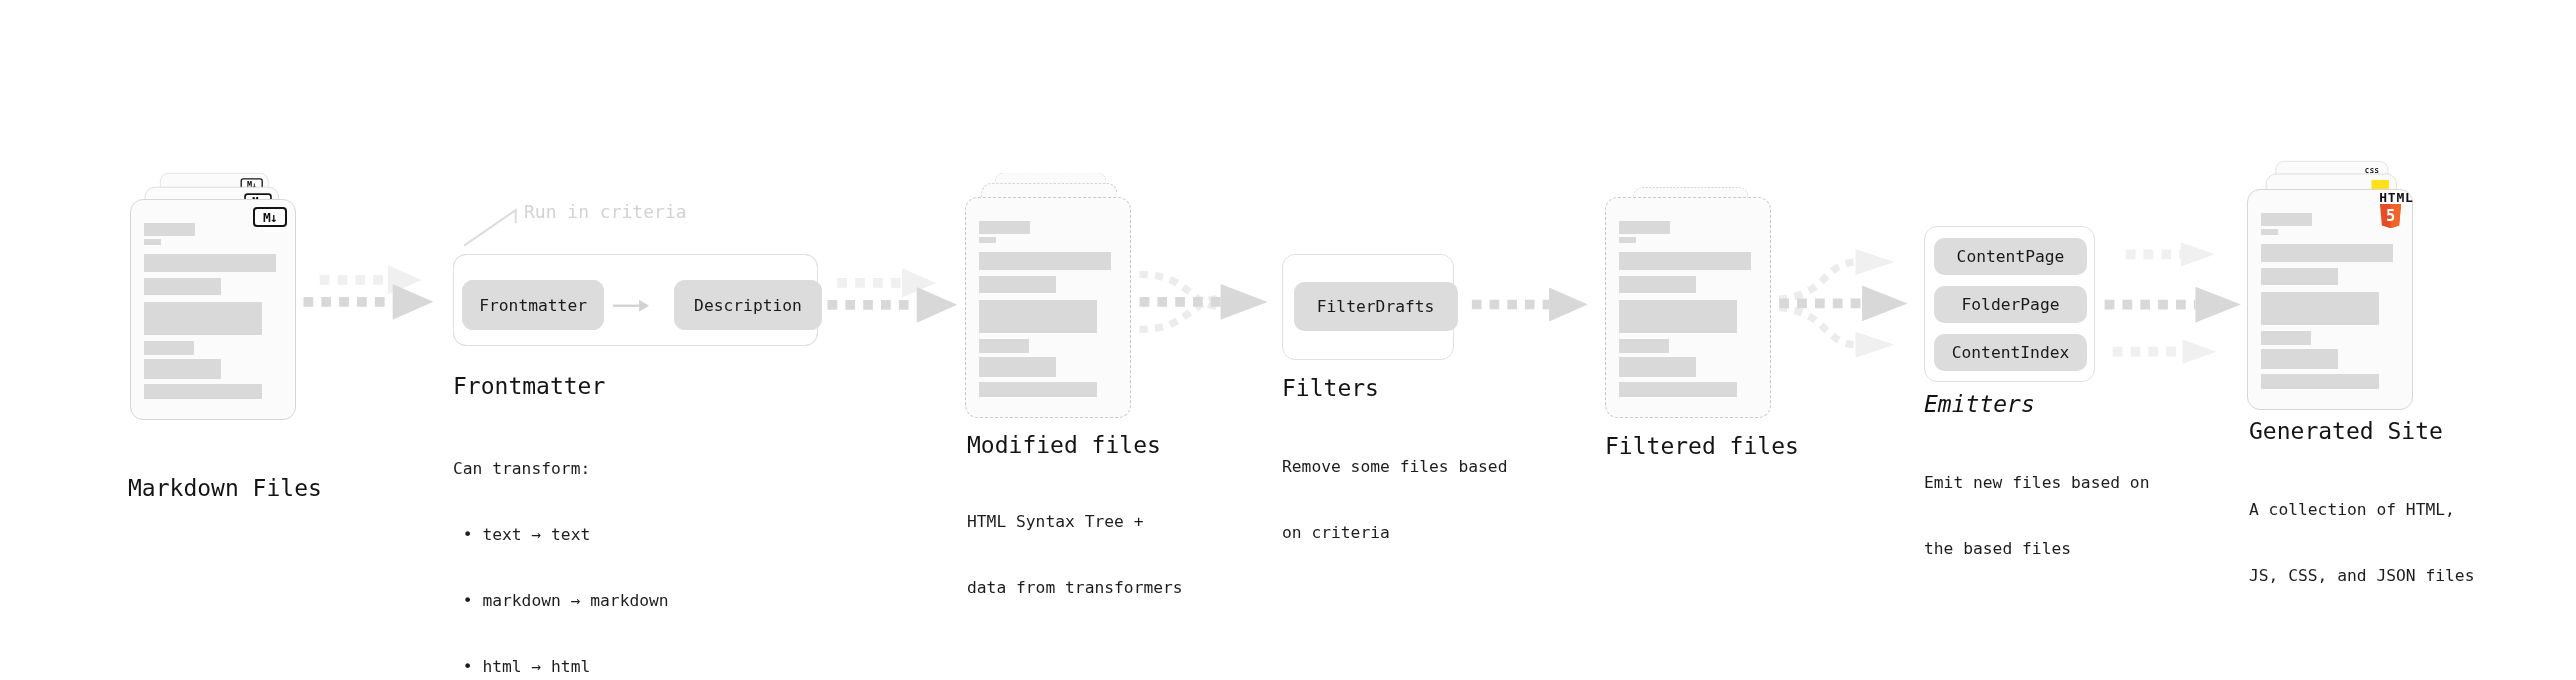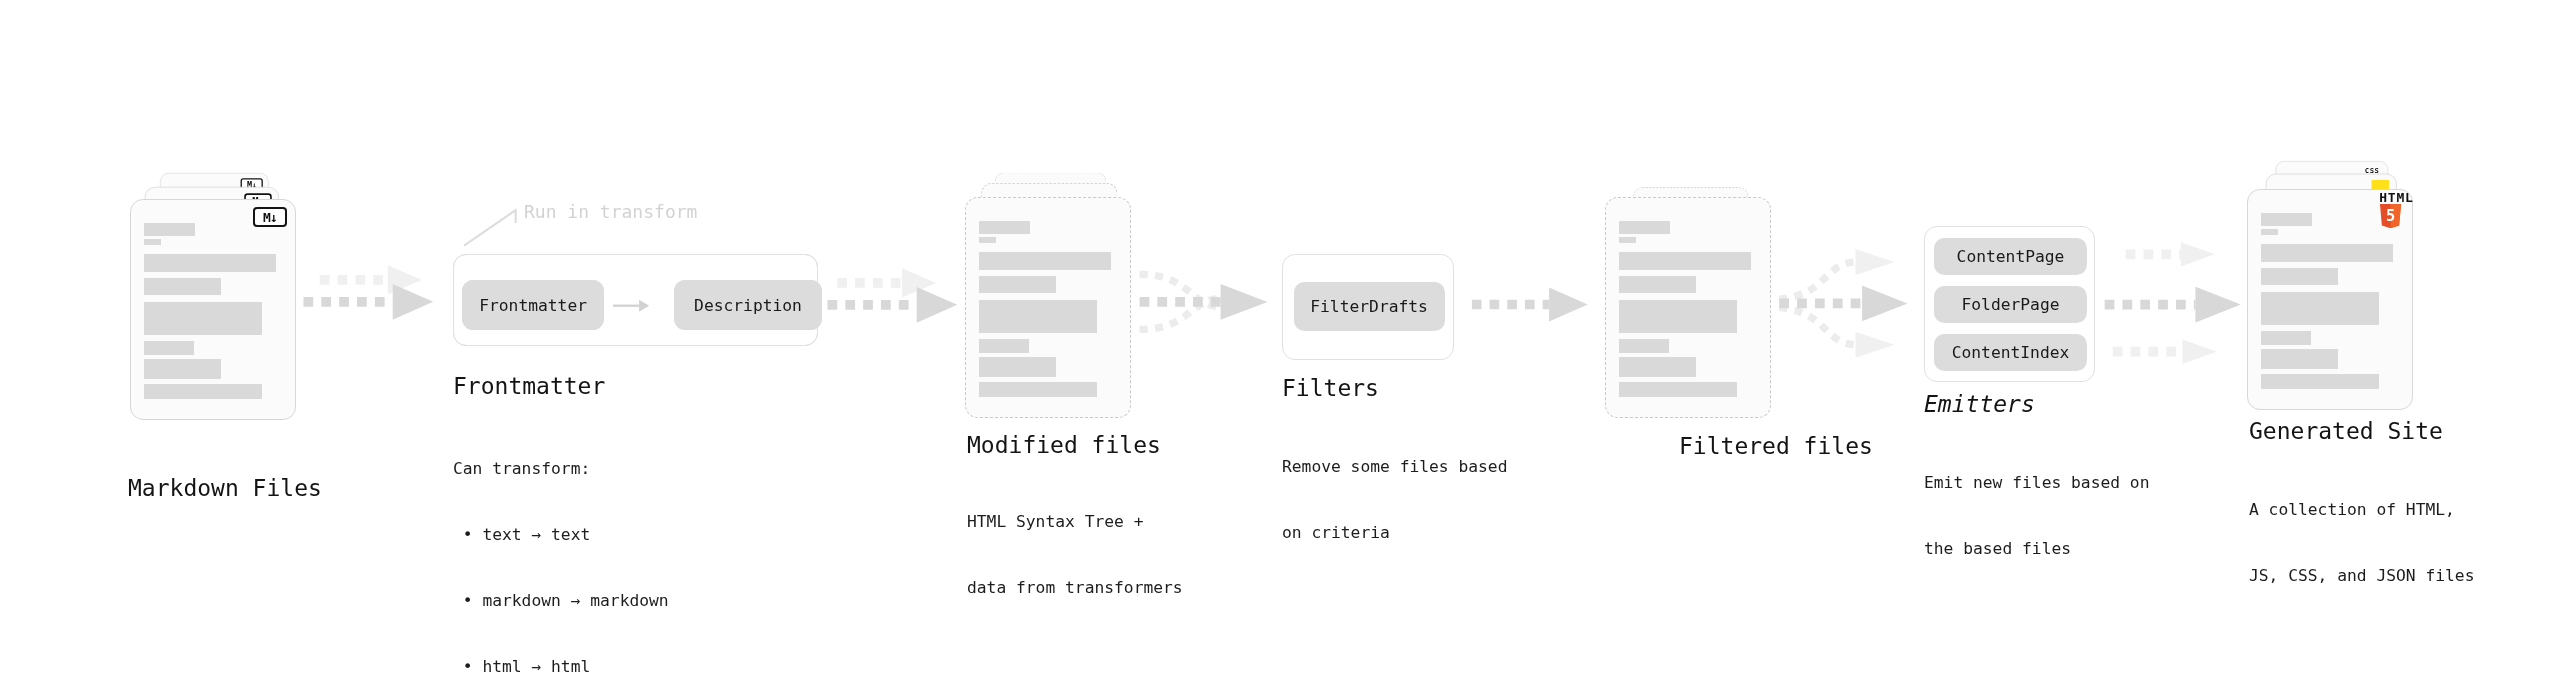--- a/index.html
+++ b/index.html
@@ -165,21 +165,21 @@
   <svg class="arr" style="left:297px; top:262px;" width="146" height="78" viewBox="0 0 180 96">
     <line class="ld" x1="28" y1="22" x2="112" y2="22"></line>
     <polygon class="lf" points="112,4 154,22 112,40"></polygon>
     <line class="dd" x1="8" y1="49" x2="118" y2="49"></line>
     <polygon class="df" points="118,27 168,49 118,71"></polygon>
   </svg>
 
   <svg class="arr" style="left:459px; top:202px;" width="69" height="50" viewBox="0 0 85 62">
     <polyline class="leader" points="6,54 70,10 70,26"></polyline>
   </svg>
-  <div class="note-text" style="left:524px; top:201px;">Run in transform</div>
+  <div class="note-text" style="left:524px; top:201px;">Run in criteria</div>
 
   <div class="stack" style="left:453px; top:254px;">
     <div class="layer t3 ghost">
       <div class="t-box">
         <div class="t-btn left">Frontmatter</div>
         <svg class="mini-arrow" width="41" height="19.5" viewBox="0 0 50 24">
           <line x1="0" y1="12" x2="36" y2="12"></line>
             <polygon points="32,5 44,12 32,19"></polygon>
         </svg>
         <div class="t-btn right">Description</div>
@@ -272,21 +272,21 @@
   </div>
 
   <svg class="arr" style="left:1136px; top:263px;" width="140" height="81" viewBox="0 0 172 100">
     <path class="cv" d="M4,14 C70,14 66,58 112,54"></path>
     <path class="cv" d="M4,82 C70,82 66,40 112,44"></path>
     <line class="dd" x1="4" y1="48" x2="104" y2="48"></line>
     <polygon class="df" points="104,26 162,48 104,70"></polygon>
   </svg>
 
   <div class="box" style="left:1282px; top:254px; width:172px; height:106px;">
-    <div class="pill" style="left:10.6px; top:27px; width:151px; height:49px;">FilterDrafts</div>
+    <div class="pill" style="left:10.6px; top:27px; width:164px; height:49px;">FilterDrafts</div>
   </div>
   <div class="title" style="left:1282px; top:375px;">Filters</div>
   <div class="body-text" style="left:1282px; top:412px;">
     <div>Remove some files based</div>
     <div>on criteria</div>
   </div>
 
   <svg class="arr" style="left:1468px; top:286px;" width="122" height="37" viewBox="0 0 150 46">
     <line class="dd" x1="4" y1="23" x2="100" y2="23"></line>
     <polygon class="df" points="100,2 148,23 100,44"></polygon>
@@ -315,21 +315,21 @@
     <div class="bar"></div>
     <div class="bar"></div>
     <div class="bar"></div>
     <div class="bar"></div>
     <div class="bar"></div>
     <div class="bar"></div>
   </div>
 </div>
     </div>
   </div>
-  <div class="title" style="left:1679px; top:433px;">Filtered files</div>
+  <div class="title" style="left:1605px; top:433px;">Filtered files</div>
 
   <svg class="arr" style="left:1776px; top:244px;" width="138" height="122" viewBox="0 0 170 150">
     <path class="cv" d="M4,68 C64,62 58,24 98,22"></path>
     <polygon class="lf" points="98,6 146,22 98,38"></polygon>
     <path class="cv" d="M4,78 C64,84 58,122 98,124"></path>
     <polygon class="lf" points="98,108 146,124 98,140"></polygon>
     <line class="dd" x1="4" y1="73" x2="106" y2="73"></line>
     <polygon class="df" points="106,51 162,73 106,95"></polygon>
   </svg>
 

